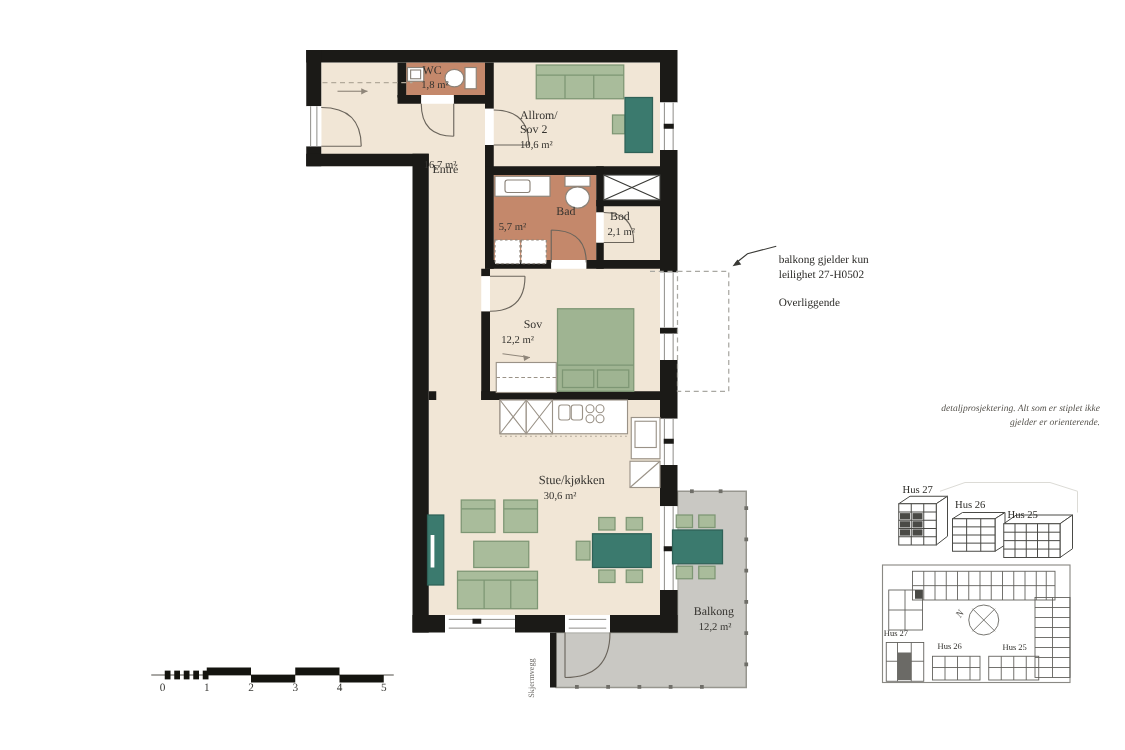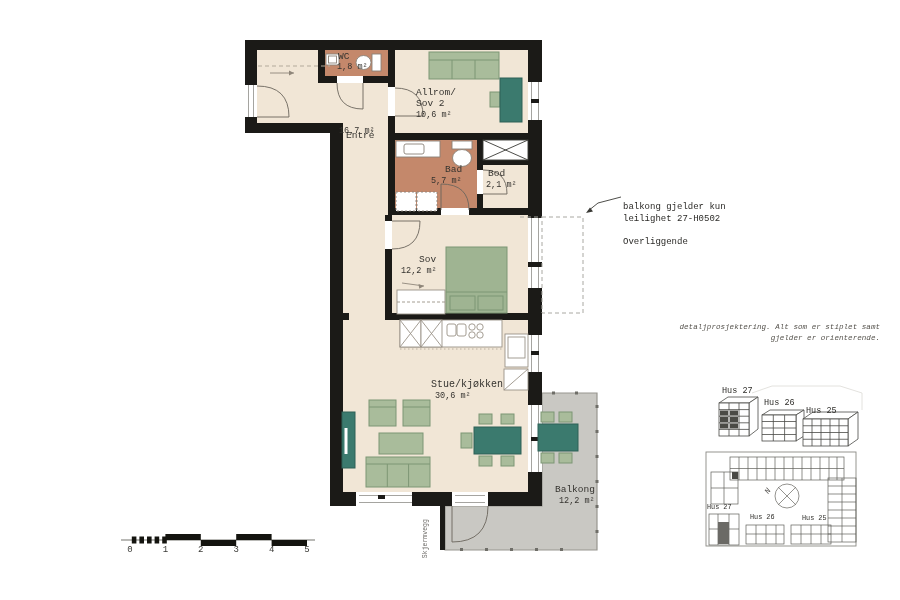--- a/index.html
+++ b/index.html
@@ -1,17 +1,17 @@
 <!DOCTYPE html>
 <html><head>
 <meta charset="utf-8">
 <style>
   html,body{margin:0;padding:0;background:#fff;}
   .canvas{position:relative;width:900px;height:600px;background:#fff;overflow:hidden;
-          font-family:Liberation Mono, monospace;border-radius:14px;}
+          font-family:Liberation Serif, serif;border-radius:14px;}
   .canvas svg{position:absolute;left:0;top:0;}
   .lbl{position:absolute;color:#35332f;white-space:nowrap;line-height:1.1;}
   .room-name{font-size:9.5px;}
   .room-area{font-size:8.5px;}
   .big{font-size:10px;}
   .ann{font-size:9px;color:#2c2b28;}
   .disc{font-size:7.6px;font-style:italic;color:#55524c;line-height:10.5px;text-align:right;}
   .huslbl{font-size:8.5px;color:#2f2e2a;}
   .sitelbl{font-size:6.8px;color:#2f2e2a;}
   .scalenum{font-size:9px;color:#3a3a36;width:14px;text-align:center;}
@@ -291,42 +291,42 @@
 <div class="lbl room-area" style="left:337px;top:63px;">1,8 m²</div>
 
 <div class="lbl room-name" style="left:416px;top:88px;">Allrom/</div>
 <div class="lbl room-name" style="left:416px;top:99px;">Sov 2</div>
 <div class="lbl room-area" style="left:416px;top:111px;">10,6 m²</div>
 
 <div class="lbl room-name" style="left:346px;top:131px;">Entré</div>
 <div class="lbl room-area" style="left:339px;top:127px;">16,7 m²</div>
 
 <div class="lbl room-name" style="left:445px;top:165px;">Bad</div>
-<div class="lbl room-area" style="left:431px;top:177px;">5,7 m²</div>
+<div class="lbl room-area" style="left:399px;top:177px;">5,7 m²</div>
 
 <div class="lbl room-name" style="left:488px;top:169px;">Bod</div>
 <div class="lbl room-area" style="left:486px;top:181px;">2,1 m²</div>
 
 <div class="lbl room-name" style="left:419px;top:255px;">Sov</div>
 <div class="lbl room-area" style="left:401px;top:267px;">12,2 m²</div>
 
 <div class="lbl big" style="left:431px;top:379px;">Stue/kjøkken</div>
 <div class="lbl room-area" style="left:435px;top:392px;">30,6 m²</div>
 
 <div class="lbl room-name" style="left:555px;top:485px;">Balkong</div>
 <div class="lbl room-area" style="left:559px;top:497px;">12,2 m²</div>
 
 <div class="lbl vert" style="left:429px;top:551px;">Skjermvegg</div>
 
 <div class="lbl ann" style="left:623px;top:191px;margin-top:47px;">Overliggende</div>
 <div class="lbl ann" style="left:623px;top:203px;">balkong gjelder kun</div>
 <div class="lbl ann" style="left:623px;top:215px;">leilighet 27-H0502</div>
 
 <div class="lbl disc" style="right:20px;top:322px;width:220px;">
-  <div>detaljprosjektering. Alt som er stiplet samt</div>
+  <div>detaljprosjektering. Alt som er stiplet ikke</div>
   <div>gjelder er orienterende.</div>
 </div>
 
 <div class="lbl huslbl" style="left:722px;top:387px;">Hus 27</div>
 <div class="lbl huslbl" style="left:764px;top:399px;">Hus 26</div>
 <div class="lbl huslbl" style="left:806px;top:407px;">Hus 25</div>
 
 <div class="lbl sitelbl" style="left:707px;top:504px;">Hus 27</div>
 <div class="lbl sitelbl" style="left:750px;top:514px;">Hus 26</div>
 <div class="lbl sitelbl" style="left:802px;top:515px;">Hus 25</div>

